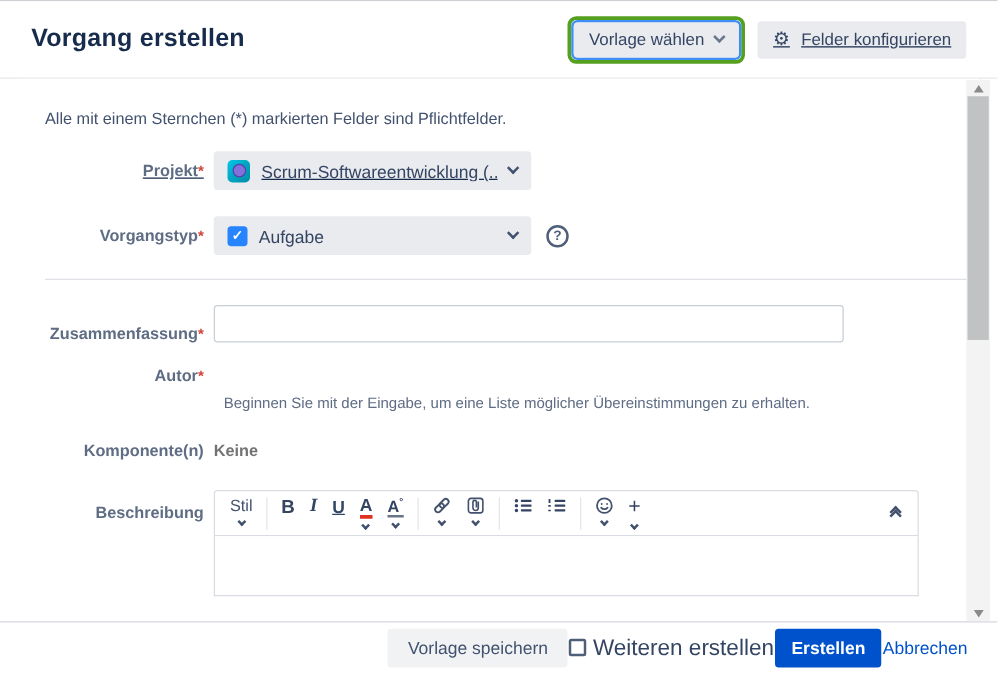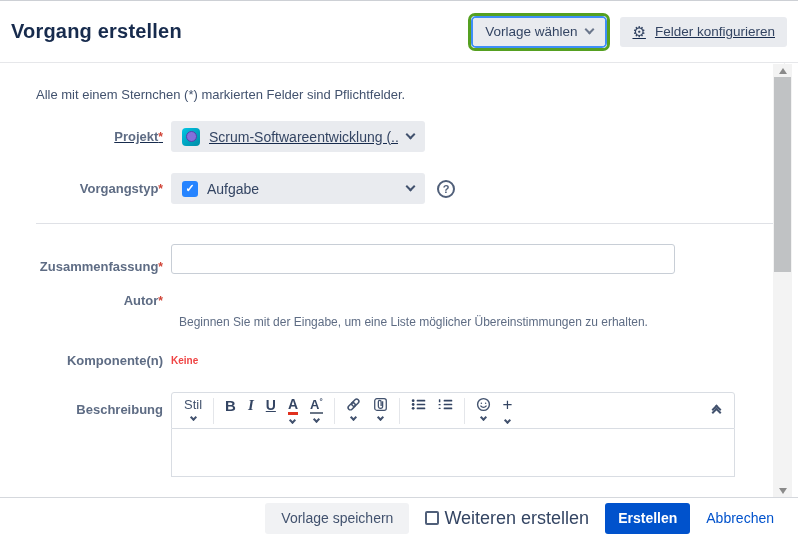--- a/index.html
+++ b/index.html
@@ -2,21 +2,21 @@
 <html><head>
 <meta charset="utf-8">
 <style>
   * { margin:0; padding:0; box-sizing:border-box; }
   body { background:#fff; font-family:"Liberation Sans", sans-serif; }
   .dialog { position:relative; width:798px; height:538px; background:#fff; overflow:hidden;
             border-top:1px solid #cdd0d5; color:#172B4D; }
 
   
   .hdr { position:absolute; top:0; left:0; right:0; height:62px; display:flex; align-items:center;
-         padding:0 11px; border-bottom:1px solid #e6e7ea; background:#fff; }
+         padding:0 25px; border-bottom:1px solid #e6e7ea; background:#fff; }
   .title { font-size:20px; font-weight:700; color:#172B4D; letter-spacing:.2px; }
   .hdr-actions { margin-left:auto; display:flex; align-items:center; gap:10px;text-decoration:underline; }
   .annot { border:3px solid #55A021; border-radius:7px; }
   .focus-ring { border:2px solid #3E8EF7; border-radius:5px; background:#fff; }
   .btn { display:inline-flex; align-items:center; gap:9px; height:30px; padding:0 12px;
          background:#E9EBEF; border:none; border-radius:3px; font-family:inherit;
          font-size:13.5px; color:#344563; cursor:pointer; }
   .btn.in-ring { height:28px; border-radius:3px; }
   .gear { font-size:15px; line-height:1; color:#344563; }
 
@@ -61,21 +61,21 @@
   .avatar { width:18px; height:18px; border-radius:50%; flex:none;
             background:radial-gradient(circle at 50% 40%, #FFE380 0 35%, #FFAB00 60%, #FF8B00);
             border:1px solid #2684FF; }
   .help-ico { width:18px; height:18px; border-radius:50%; border:2px solid #505F79; color:#505F79;
               font-size:11px; font-weight:700; display:flex; align-items:center; justify-content:center;
               margin-left:12px; cursor:pointer; }
 
   .input-text { width:504px; height:30px; border:1px solid #C8CED6; border-radius:3px;
                 background:#fff; font:inherit; padding:0 8px; color:#172B4D; }
   .hint { margin:7px 0 0 163px; font-size:12px; color:#5E6C84; }
-  .keine { font-size:10px; font-weight:700; color:#ef4444; }
+  .keine { font-size:13px; font-weight:700; color:#737373; }
 
   
   .desc-row { align-items:flex-start; }
   .desc-row .lbl { padding-top:10px; }
   .editor { width:564px; }
   .toolbar { height:37px; border:1px solid #D9DDE3; border-radius:3px 3px 0 0; background:#fff;
              display:flex; align-items:center; padding:0 6px; color:#42526E; }
   .tsep { width:1px; height:26px; background:#E4E6EA; margin:0 5px; flex:none; }
   .tbtn { display:inline-flex; align-items:center; gap:5px; padding:0 6px; height:28px;
           font-size:13px; color:#42526E; cursor:pointer; border-radius:3px; background:none; border:none; font-family:inherit;flex-direction:column; }
@@ -87,21 +87,21 @@
   .glyph-a2 { font-weight:700; font-size:13px; color:#344563; border-bottom:2px solid #697586; line-height:1.2; }
   .glyph-a2 sup { font-size:8px; }
   .glyph-plus { font-size:17px; font-weight:400; color:#344563; margin-top:-2px; }
   .collapse { margin-left:auto; display:flex; flex-direction:column; gap:0; align-items:center; padding-right:8px; cursor:pointer; }
   .collapse .chev { margin:0; } .collapse .chev + .chev { margin-top:-4px; }
   .editor-body { height:48px; border:1px solid #D9DDE3; border-top:none; background:#fff; }
 
   
   .ftr { position:absolute; left:0; right:0; bottom:0; height:41px; background:#fff;
          border-top:1px solid #D5D8DD; display:flex; align-items:center; justify-content:flex-end;
-         gap:16px; padding:0 24px; }
+         gap:1px; padding:0 24px; }
   .btn-subtle { background:#F1F2F4; color:#42526E; height:31px; padding:0 16px; font-size:14px;
                 border:none; border-radius:3px; font-family:inherit; cursor:pointer; }
   .chk-wrap { display:flex; align-items:center; gap:5px; font-size:18px; color:#344563; cursor:pointer; }
   .chk { width:14px; height:14px; border:2px solid #505F79; border-radius:2px; background:#fff; flex:none; }
   .btn-primary { background:#0052CC; color:#fff; font-weight:700; height:31px; padding:0 13px;
                  font-size:14px; border:none; border-radius:3px; font-family:inherit; cursor:pointer; }
   .link { color:#0052CC; font-size:14px; text-decoration:none; cursor:pointer; }
 </style>
 </head>
 <body>

